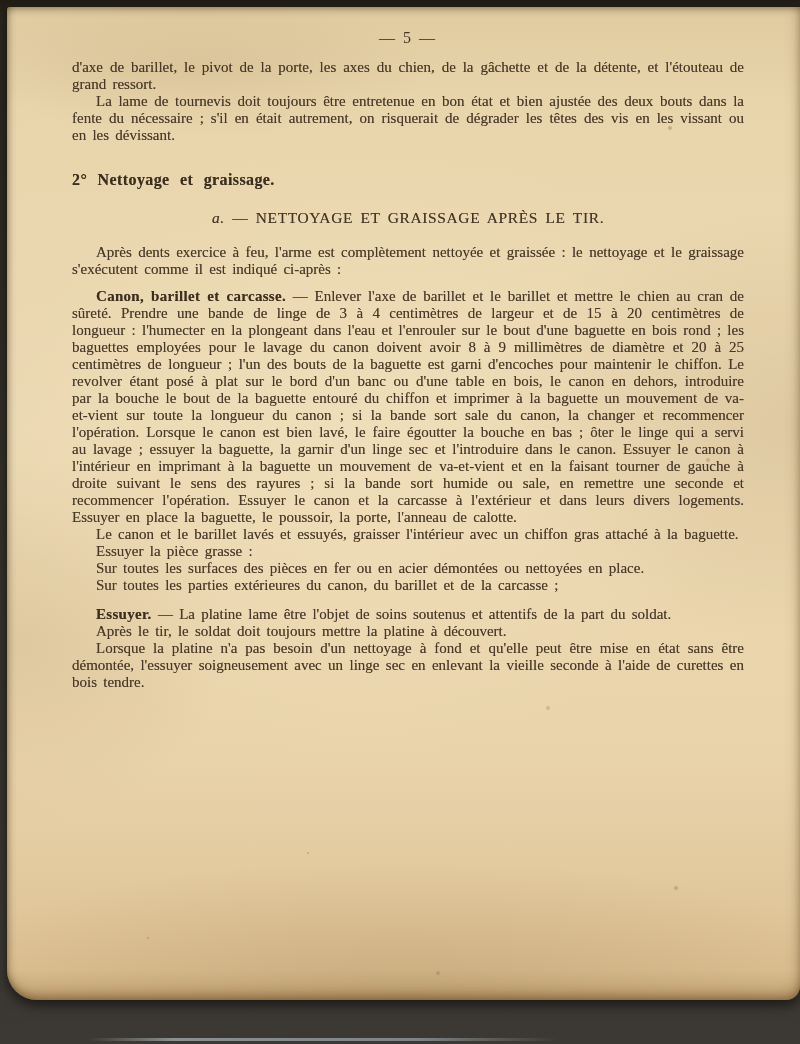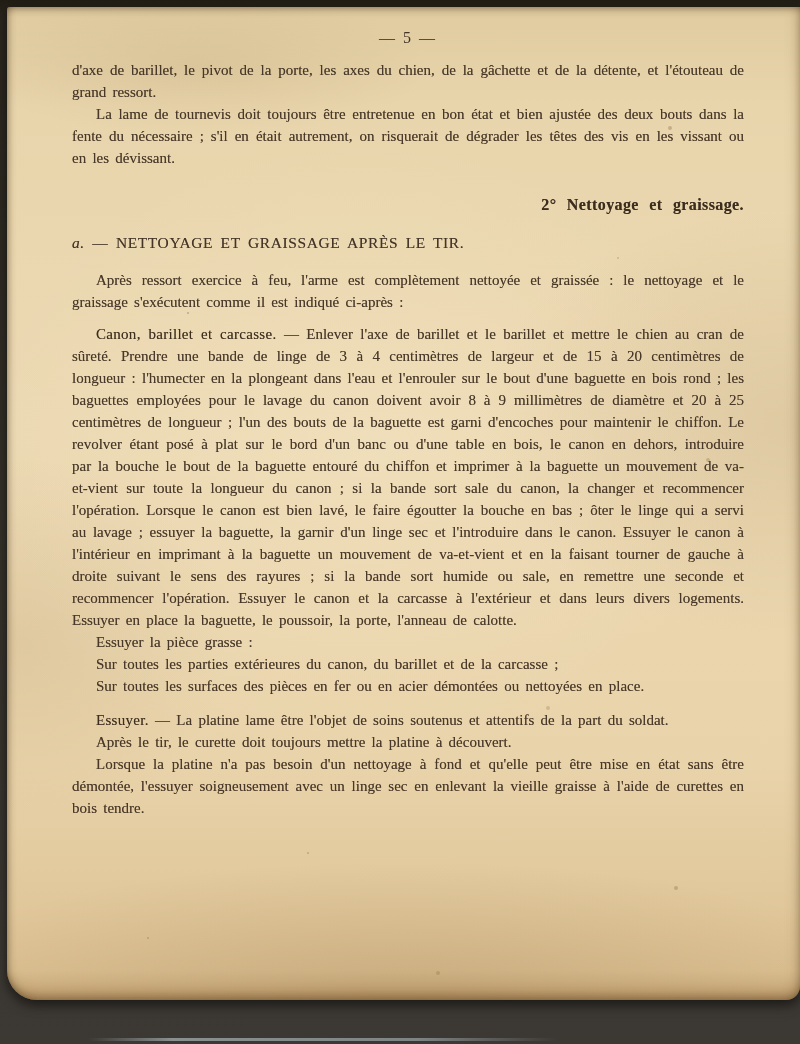--- a/index.html
+++ b/index.html
@@ -76,45 +76,45 @@
     text-align: center;
     font-size: 16px;
     letter-spacing: 2px;
     margin: 6px 0 12px 0;
     color: #4334255;
     color: #433425;
   }
   .para {
     margin: 0;
     font-size: 15px;
-    line-height: 22px;
+    line-height: 17px;
     text-align: justify;
     text-indent: 24px;
     word-spacing: 2.5px;
     text-shadow: 0 0 0.5px rgba(72,52,30,0.55);
   }
   .para.no-indent { text-indent: 0; }
   .lead-bold {
-    font-weight: normal;
+    font-weight: bold;
     color: #3d2f20;
     letter-spacing: 0.3px;
   }
   .heading {
     margin: 27px 0 0 0;
-    text-align: right;
+    text-align: left;
     font-size: 16px;
     font-weight: bold;
     letter-spacing: 0.4px;
     word-spacing: 6px;
     color: #3c2e1f;
     text-shadow: 0 0 0.5px rgba(60,46,31,0.6);
   }
   .subheading {
     margin: 20px 0 17px 0;
-    text-align: left;
+    text-align: center;
     font-size: 15.5px;
     font-weight: normal;
     letter-spacing: 0.6px;
     word-spacing: 3px;
     color: #443528;
     text-shadow: 0 0 0.5px rgba(68,53,40,0.55);
   }
   .subheading .sub-lead { font-style: italic; }
   .mt-intro   { margin-top: 16px; }
   .mt-section { margin-top: 10px; }
@@ -129,28 +129,29 @@
 
     <div class="page-number">— 5 —</div>
 
     <p class="para no-indent">d'axe de barillet, le pivot de la porte, les axes du chien, de la gâchette et de la détente, et l'étouteau de grand ressort.</p>
     <p class="para">La lame de tournevis doit toujours être entretenue en bon état et bien ajustée des deux bouts dans la fente du nécessaire ; s'il en était autrement, on risquerait de dégrader les têtes des vis en les vissant ou en les dévissant.</p>
 
     <h2 class="heading">2° Nettoyage et graissage.</h2>
 
     <h3 class="subheading"><span class="sub-lead">a.</span><span> — NETTOYAGE ET GRAISSAGE APRÈS LE TIR.</span></h3>
 
-    <p class="para mt-intro">Après ressort exercice à feu, l'arme est complètement nettoyée et graissée : le nettoyage et le graissage s'exécutent comme il est indiqué ci-après :</p>
+    <p class="para mt-intro">Après dents exercice à feu, l'arme est complètement nettoyée et graissée : le nettoyage et le graissage s'exécutent comme il est indiqué ci-après :</p>
 
     <p class="para mt-section"><span class="lead-bold">Canon, barillet et carcasse.</span><span> — Enlever l'axe de barillet et le barillet et mettre le chien au cran de sûreté. Prendre une bande de linge de 3 à 4 centimètres de largeur et de 15 à 20 centimètres de longueur : l'humecter en la plongeant dans l'eau et l'enrouler sur le bout d'une baguette en bois rond ; les baguettes employées pour le lavage du canon doivent avoir 8 à 9 millimètres de diamètre et 20 à 25 centimètres de longueur ; l'un des bouts de la baguette est garni d'encoches pour maintenir le chiffon. Le revolver étant posé à plat sur le bord d'un banc ou d'une table en bois, le canon en dehors, introduire par la bouche le bout de la baguette entouré du chiffon et imprimer à la baguette un mouvement de va-et-vient sur toute la longueur du canon ; si la bande sort sale du canon, la changer et recommencer l'opération. Lorsque le canon est bien lavé, le faire égoutter la bouche en bas ; ôter le linge qui a servi au lavage ; essuyer la baguette, la garnir d'un linge sec et l'introduire dans le canon. Essuyer le canon à l'intérieur en imprimant à la baguette un mouvement de va-et-vient et en la faisant tourner de gauche à droite suivant le sens des rayures ; si la bande sort humide ou sale, en remettre une seconde et recommencer l'opération. Essuyer le canon et la carcasse à l'extérieur et dans leurs divers logements. Essuyer en place la baguette, le poussoir, la porte, l'anneau de calotte.</span></p>
 
+    <p class="para">Le canon et le barillet lavés et essuyés, graisser l'intérieur avec un chiffon gras attaché à la baguette.</p>
     <p class="para">Essuyer la pièce grasse :</p>
+    <p class="para">Sur toutes les surfaces des pièces en fer ou en acier démontées ou nettoyées en place.</p>
     <p class="para">Sur toutes les parties extérieures du canon, du barillet et de la carcasse ;</p>
-    <p class="para">Sur toutes les surfaces des pièces en fer ou en acier démontées ou nettoyées en place.</p>
 
     <p class="para mt-part"><span class="lead-bold">Essuyer.</span><span> — La platine lame être l'objet de soins soutenus et attentifs de la part du soldat.</span></p>
 
-    <p class="para">Après le tir, le curette doit toujours mettre la platine à découvert.</p>
-    <p class="para">Lorsque la platine n'a pas besoin d'un nettoyage à fond et qu'elle peut être mise en état sans être démontée, l'essuyer soigneusement avec un linge sec en enlevant la vieille graisse à l'aide de curettes en bois tendre.</p>
+    <p class="para">Après le tir, le soldat doit toujours mettre la platine à découvert.</p>
+    <p class="para">Lorsque la platine n'a pas besoin d'un nettoyage à fond et qu'elle peut être mise en état sans être démontée, l'essuyer soigneusement avec un linge sec en enlevant la vieille seconde à l'aide de curettes en bois tendre.</p>
   </div>
 
   <div class="scanner-glint"></div>
 </div>
 
 </body></html>

